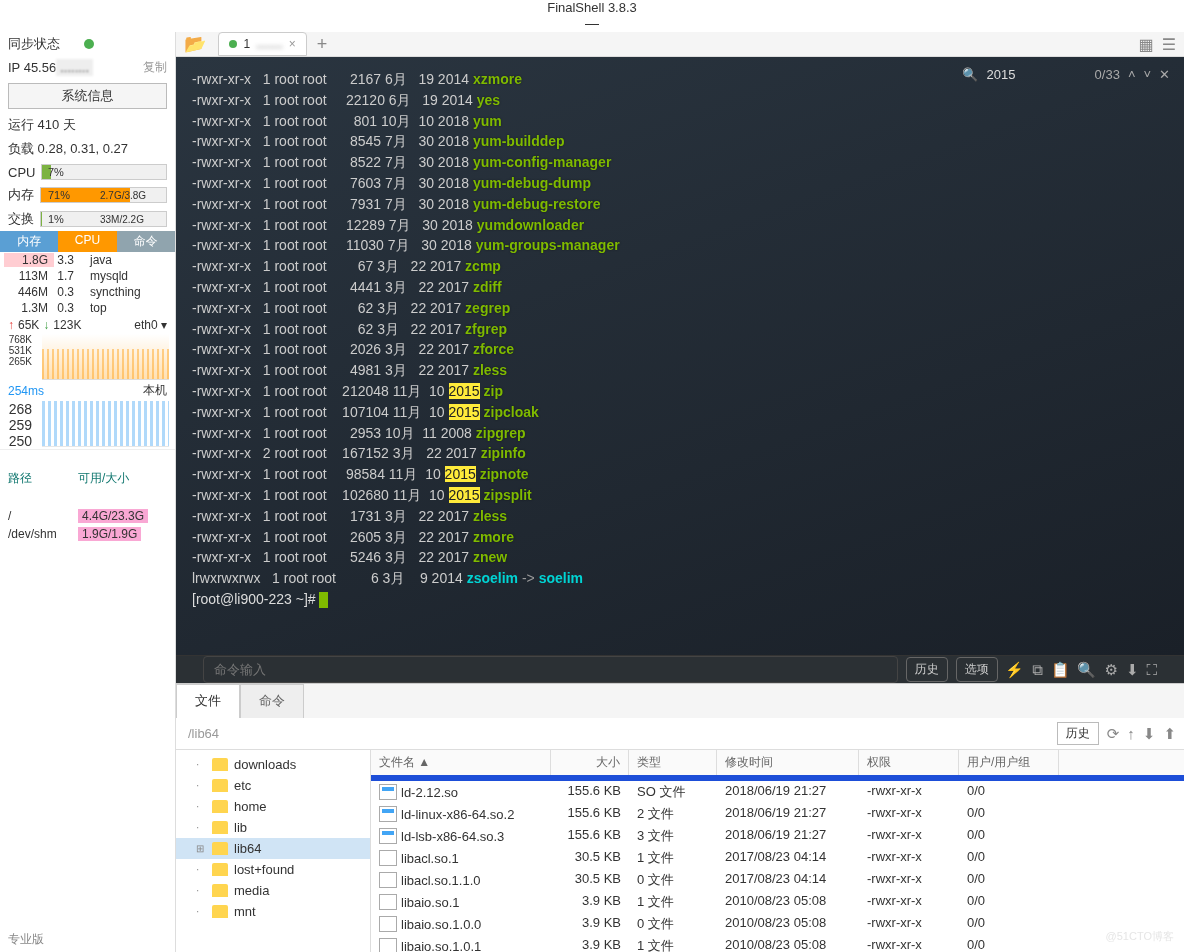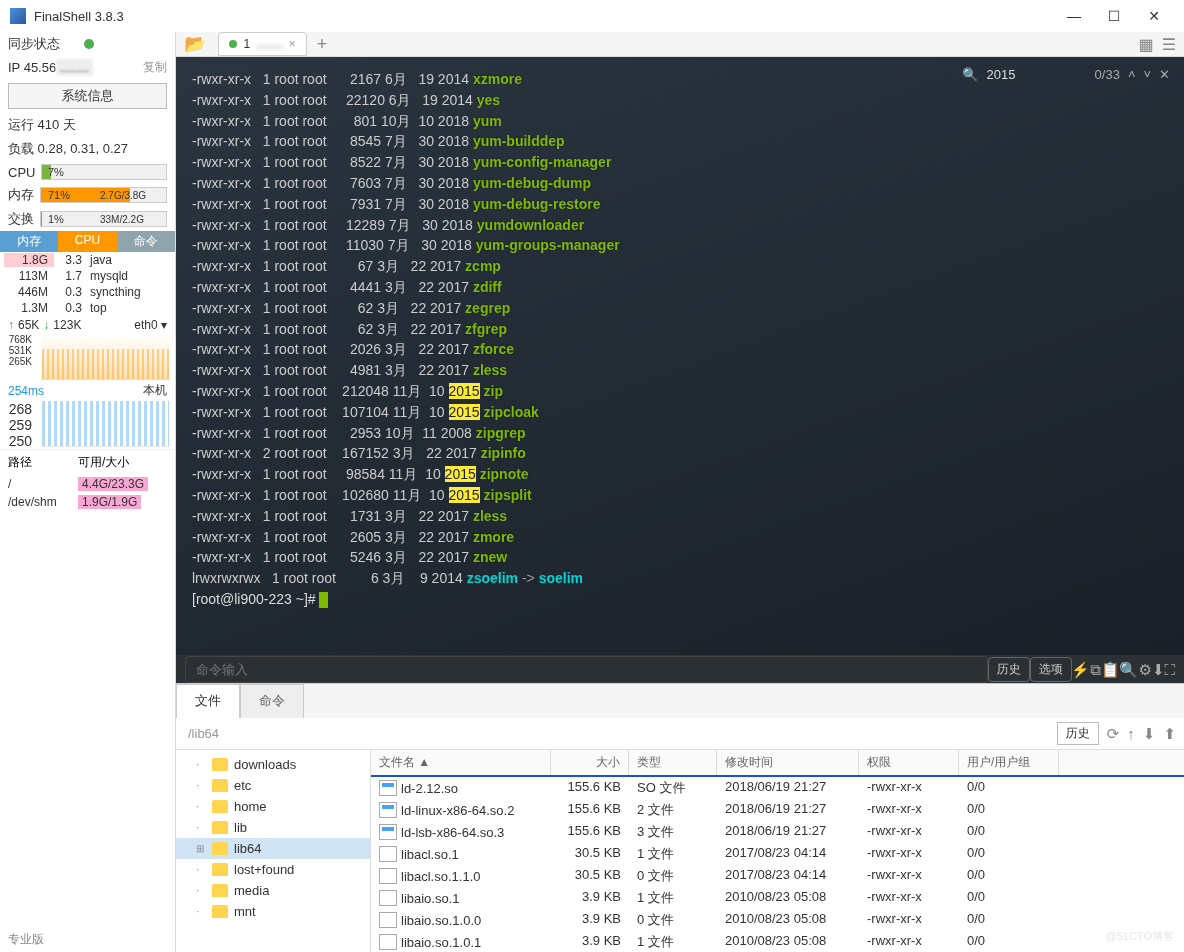--- a/index.html
+++ b/index.html
@@ -1,19 +1,19 @@
 <!DOCTYPE html>
 <html><head>
 <meta charset="utf-8">
 <style>
 * { margin: 0; padding: 0; box-sizing: border-box; font-family: "Microsoft YaHei", Arial, sans-serif; }
 body { width: 1184px; height: 952px; background: #fff; font-size: 13px; color: #333; overflow: hidden; position: relative; }
 
 
-.titlebar { height: 32px; display: flex; align-items: center; padding: 0 10px; background: #fff; }
+.titlebar { height: 32px; display: flex; align-items: center; padding: 0 10px; background: #fff; flex-direction: column; }
 .titlebar .app-icon { width: 16px; height: 16px; background: linear-gradient(135deg,#4a90d9,#2c5aa0); margin-right: 8px; }
 .titlebar .title { flex: 1; font-size: 13px; }
 .titlebar .win-btn { width: 40px; height: 30px; display: flex; align-items: center; justify-content: center; font-size: 14px; cursor: pointer; }
 
 .main { display: flex; height: 920px; }
 
 
 .sidebar { width: 176px; border-right: 1px solid #ddd; display: flex; flex-direction: column; font-size: 13px; }
 .sidebar .row { padding: 3px 8px; display: flex; align-items: center; gap: 18px; }
 .sync-dot { width: 10px; height: 10px; border-radius: 50%; background: #4caf50; margin-left: 6px; }
@@ -26,32 +26,32 @@
 .metric-fill { position: absolute; left: 0; top: 0; bottom: 0; background: #7cb342; }
 .metric-fill.orange { background: #ff9800; }
 .metric-val { font-size: 11px; color: #333; }
 
 .proc-header { display: flex; font-size: 12px; }
 .proc-header span { flex: 1; text-align: center; padding: 2px; color: #fff; background: #5a9fd4; }
 .proc-header span:nth-child(2) { background: #ff9800; }
 .proc-header span:nth-child(3) { background: #90a4ae; }
 .proc-row { display: flex; font-size: 12px; padding: 1px 4px; }
 .proc-row span:nth-child(1) { width: 50px; text-align: right; padding-right: 6px; }
-.proc-row span:nth-child(2) { width: 36px; text-align: right; padding-right: 8px; }
+.proc-row span:nth-child(2) { width: 36px; text-align: right; padding-right: 16px; }
 .proc-row span:nth-child(3) { flex: 1; }
 .red-bg { background: #ffcdd2; }
 
 .net-row { display: flex; padding: 2px 8px; font-size: 12px; align-items: center; gap: 4px; }
 .up-arr { color: #e53935; }
 .dn-arr { color: #43a047; }
 .net-chart { height: 46px; margin: 0 6px; background: linear-gradient(to top, rgba(255,152,0,.3), transparent); border-bottom: 1px solid #ddd; position: relative; }
 .net-chart::after { content: ""; position: absolute; left: 0; right: 0; bottom: 0; height: 30px; background: repeating-linear-gradient(90deg,#ffa726 0 2px,transparent 2px 5px); opacity: .5; }
 .ping-chart { height: 46px; margin: 0 6px; background: repeating-linear-gradient(90deg,#90caf9 0 3px,transparent 3px 6px); opacity: .7; border-bottom: 1px solid #ddd; }
 
-.disk-hdr { display: flex; padding: 4px 8px; font-size: 12px; color: #000000; border-top: 1px solid #eee; }
+.disk-hdr { display: flex; padding: 20px 8px; font-size: 12px; color: #0f766e; border-top: 1px solid #eee; }
 .disk-hdr span:first-child { width: 70px; }
 .disk-row { display: flex; padding: 2px 8px; font-size: 12px; }
 .disk-row span:first-child { width: 70px; }
 .disk-row span:last-child { background: #f9a8d4; padding: 0 4px; }
 
 .version { position: absolute; bottom: 4px; left: 8px; font-size: 12px; color: #888; }
 
 
 .content { flex: 1; display: flex; flex-direction: column; }
 
@@ -73,21 +73,21 @@
 .cyn { color: #00d4d4; font-weight: bold; }
 .hl { background: #ffeb3b; color: #222; }
 .prompt { color: #ddd; }
 .cursor { display: inline-block; width: 9px; height: 16px; background: #7fba00; vertical-align: middle; }
 
 .search-box { position: absolute; top: 10px; right: 14px; display: flex; align-items: center; gap: 8px; color: #aaa; font-size: 13px; }
 .search-box input { background: transparent; border: none; color: #ddd; width: 100px; outline: none; font-size: 13px; }
 .search-icon { color: #888; }
 
 
-.cmdbar { height: 38px; background: rgba(20,25,30,.9); border-top: 1px solid #333; display: flex; align-items: center; padding: 0 9px; }
+.cmdbar { height: 38px; background: rgba(20,25,30,.9); border-top: 1px solid #333; display: flex; align-items: center; padding: 0 27px; gap: 8px; }
 .cmdbar input { flex: 1; background: transparent; border: 1px solid #444; padding: 5px 10px; color: #aaa; border-radius: 4px; outline: none; font-size: 13px; }
 .cmdbar .btn { border: 1px solid #666; color: #ccc; padding: 3px 8px; border-radius: 4px; font-size: 12px; cursor: pointer; }
 .cmdbar .icon { color: #aaa; cursor: pointer; font-size: 15px; }
 .bolt { color: #7fba00; }
 
 
 .bottom { flex: 1; border-top: 1px solid #ccc; display: flex; flex-direction: column; }
 .file-tabs { display: flex; height: 34px; background: #f5f5f5; }
 .file-tab { padding: 7px 18px; border: 1px solid #ccc; border-bottom: none; background: #fff; cursor: pointer; font-size: 13px; }
 .file-tab.inactive { background: #eee; color: #666; }
@@ -97,21 +97,21 @@
 .path-bar .picon { color: #888; cursor: pointer; font-size: 15px; }
 
 .file-body { flex: 1; display: flex; overflow: hidden; }
 .tree { width: 195px; border-right: 1px solid #ddd; padding: 4px 0; overflow: hidden; font-size: 13px; }
 .tree-item { padding: 3px 8px 3px 20px; display: flex; align-items: center; gap: 6px; cursor: pointer; }
 .tree-item.sel { background: #d0e4f5; }
 .folder-ic { width: 16px; height: 13px; background: #ffd54f; border-radius: 2px 2px 0 0; display: inline-block; }
 .tree-exp { color: #888; font-size: 10px; width: 10px; display: inline-block; }
 
 .filelist { flex: 1; overflow: hidden; font-size: 13px; }
-.fl-header { display: flex; border-bottom: 2px solid #1d4ed8; background: #fafafa; }
+.fl-header { display: flex; border-bottom: 6px solid #1d4ed8; background: #fafafa; }
 .fl-header span { padding: 4px 8px; border-right: 1px solid #ddd; color: #666; font-size: 12px; }
 .fl-row { display: flex; padding: 1px 0; }
 .fl-row span { padding: 1px 8px; overflow: hidden; white-space: nowrap; }
 .c-name { width: 180px; display: flex; align-items: center; gap: 4px; }
 .c-size { width: 78px; text-align: right; }
 .c-type { width: 88px; }
 .c-date { width: 142px; }
 .c-perm { width: 100px; }
 .c-user { width: 100px; }
 .file-ic { width: 14px; height: 16px; border: 1px solid #aaa; background: #fff; display: inline-block; position: relative; }

